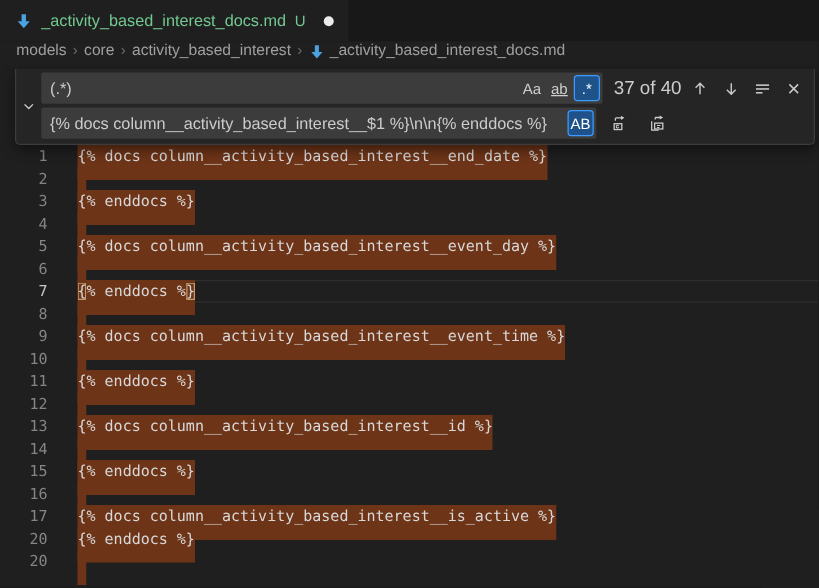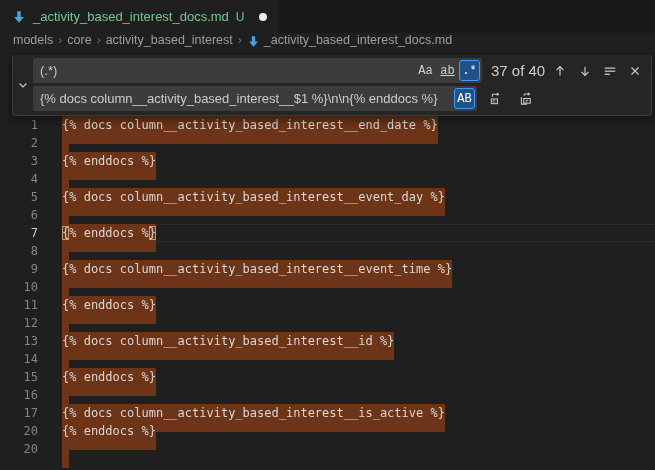--- a/index.html
+++ b/index.html
@@ -50,21 +50,21 @@
   .fw-main{flex:1;display:flex;flex-direction:column;gap:3px}
   .fw-row{display:flex;align-items:center;height:25px}
   .fw-input{background:var(--input-background);border-radius:2px;height:25px;display:flex;
             align-items:center;padding:0 2px 0 7px;font-size:13px;color:var(--text);cursor:text}
   .fw-row.find .fw-input{width:449px}
   .fw-row.replace .fw-input{width:444px}
   .fw-input .val{flex:1;white-space:pre;overflow:hidden}
   .opt{width:21px;height:21px;display:flex;align-items:center;justify-content:center;flex:none;
        border-radius:3px;font-size:12px;color:#cfcfcf;background:transparent;
        border:1px solid transparent;cursor:pointer;margin-left:1px;padding:0;
-       font-family:Liberation Mono, monospace}
+       font-family:Liberation Sans, sans-serif}
   .opt.uline{text-decoration:underline}
   .opt.active{background:var(--option-active-background);border-color:var(--option-active-border);color:#fff}
   .fw-results{margin-left:9px;font-size:15px;color:var(--text);white-space:nowrap}
   .fw-actions{display:flex;align-items:center;gap:3px}
   .fw-row.find .fw-actions{margin-left:auto}
   .fw-row.replace .fw-actions{margin-left:8px;gap:8px}
   .icon-btn{width:22px;height:22px;display:flex;align-items:center;justify-content:center;
             background:transparent;border:none;border-radius:4px;padding:0;cursor:pointer}
 
   

